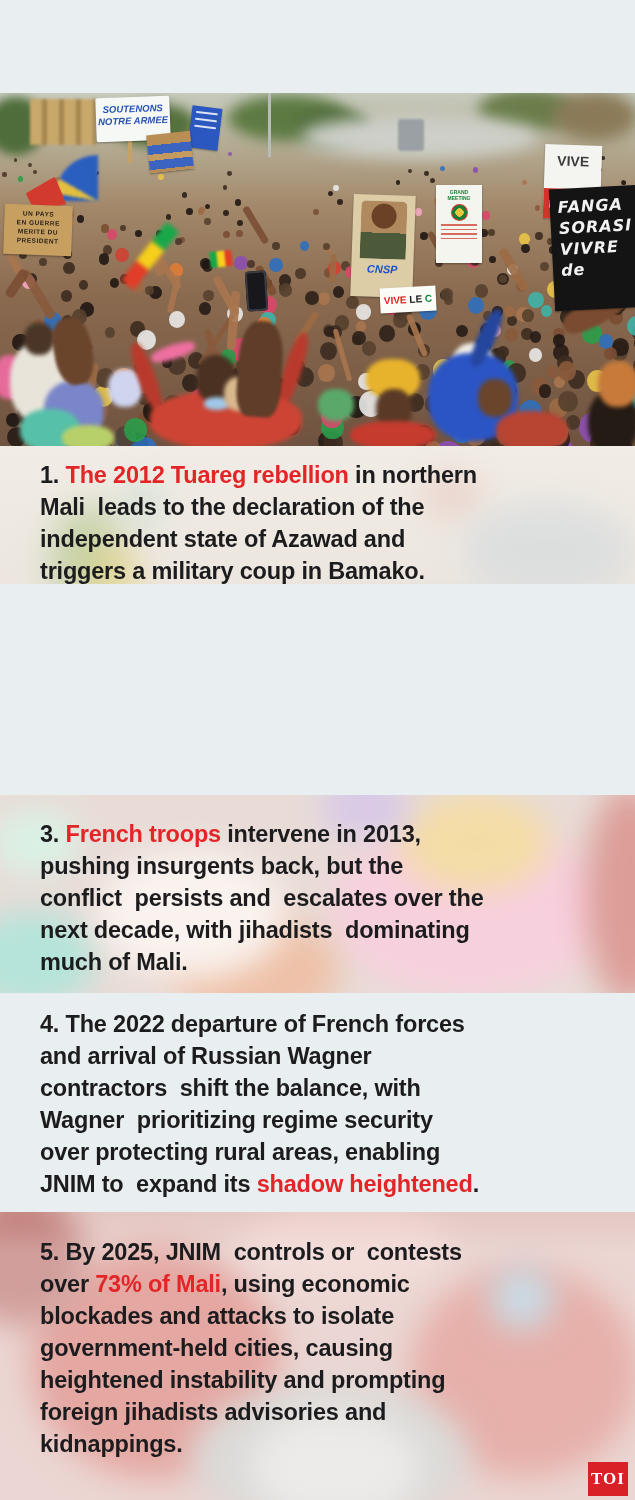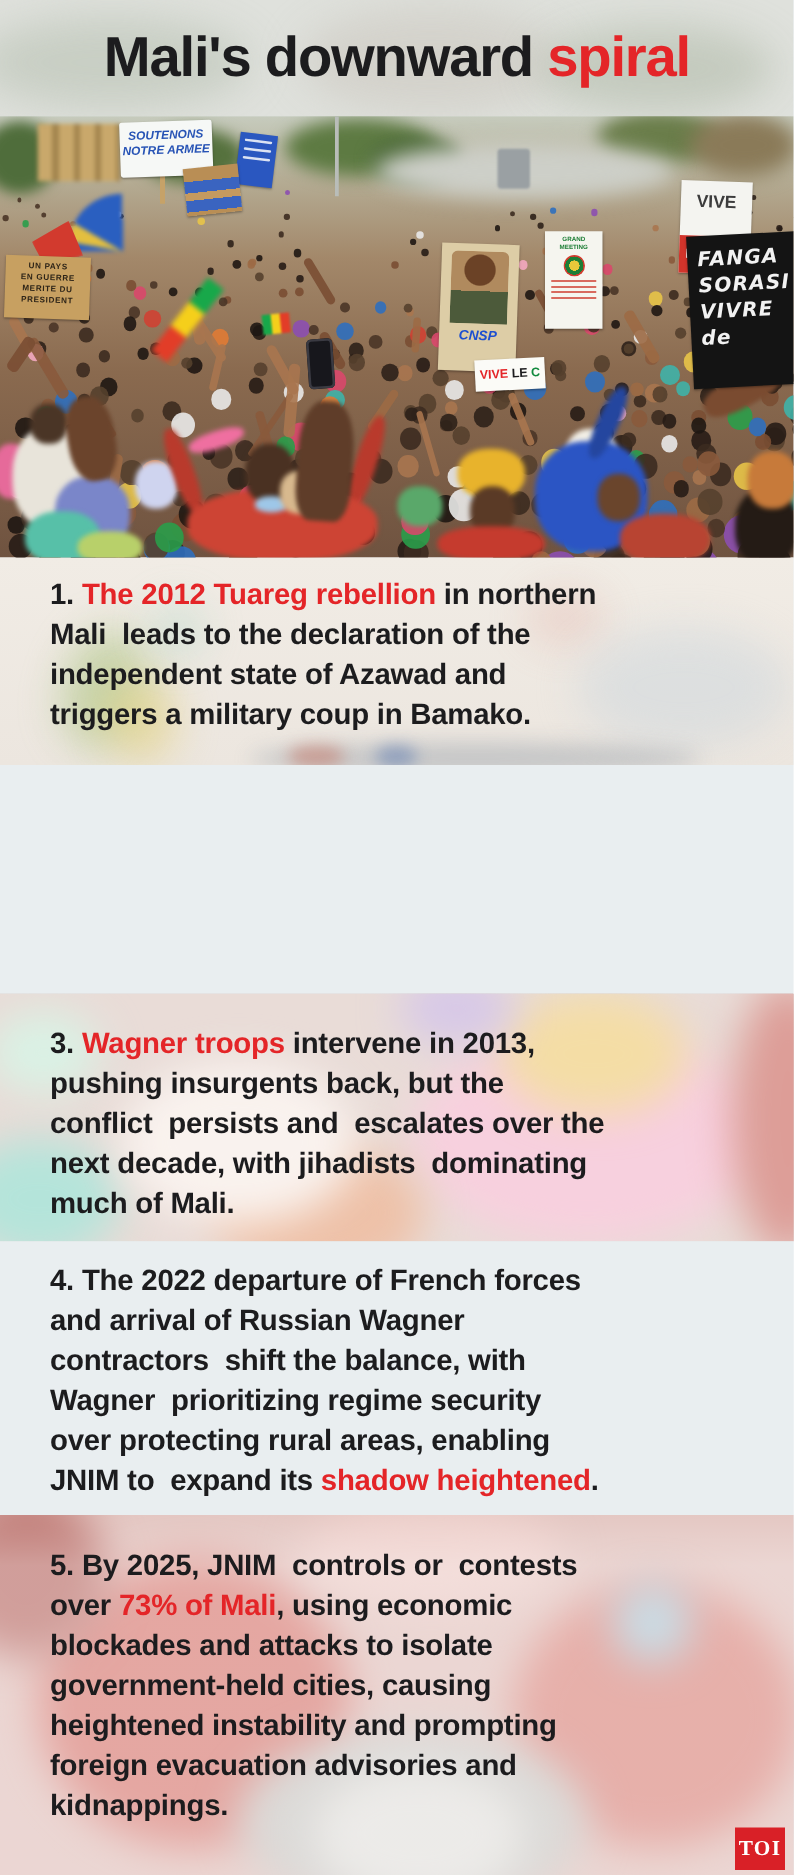--- a/index.html
+++ b/index.html
@@ -73,46 +73,40 @@
      background:linear-gradient(90deg,#18a84a 0 33%,#f5cf1b 33% 66%,#e23d28 66%);}
   #banner-diag{left:142px;top:126px;width:16px;height:74px;z-index:3;filter:blur(2px);transform:rotate(38deg);
      background:linear-gradient(#18a84a 0 33%,#f5cf1b 33% 66%,#e23d28 66%);}
   #building{left:30px;top:6px;width:66px;height:46px;z-index:1;filter:blur(1.5px);
      background:repeating-linear-gradient(90deg,#c9a86b 0 12px,#a3854e 12px 17px);}
   #road{left:300px;top:22px;width:240px;height:44px;background:#cdcfc8;border-radius:50%;z-index:1;filter:blur(8px);}
   #graysign{left:398px;top:26px;width:26px;height:32px;background:#9aa0a3;z-index:2;filter:blur(1px);border-radius:3px;}
   #pole{left:268px;top:0;width:3px;height:64px;background:#b9bdb9;z-index:1;}
 
   
-  .sec1{top:446px;height:166px;background:linear-gradient(#f1ece5,#ece6df);}
+  .sec1{top:446px;height:138px;background:linear-gradient(#f1ece5,#ece6df);}
   .sec1 .para{padding:13px 34px 0 40px;}
   .sec2{top:612px;height:183px;background:var(--block-bg);}
   .sec2 .para{padding:14px 34px 0 40px;}
   .sec3{top:795px;height:198px;background:#d9c3bb;}
   .sec3 .para{padding:23px 34px 0 40px;}
   .sec4{top:993px;height:219px;background:var(--block-bg);}
   .sec4 .para{padding:15px 34px 0 40px;}
   .sec5{top:1212px;height:288px;background:#d6aaa3;}
   .sec5 .para{padding:24px 34px 0 40px;}
 
   .toi{position:absolute;right:7px;bottom:4px;width:40px;height:34px;background:var(--logo-red);
        color:#ffffff;font-family:"Liberation Serif",serif;font-weight:700;font-size:17px;line-height:34px;
        text-align:center;letter-spacing:1px;z-index:6;}
 </style>
 </head>
 <body>
 
 <div class="page">
 
-  <div class="sec title-band">
-    <div class="blob" style="left:-20px;top:14px;width:220px;height:72px;background:#b9c2b4;opacity:.6;"></div>
-    <div class="blob" style="left:240px;top:6px;width:210px;height:84px;background:#ccc8c0;opacity:.6;"></div>
-    <div class="blob" style="left:430px;top:20px;width:190px;height:70px;background:#aeb8a6;opacity:.55;"></div>
-    <h1><span class="seg-dark">Mali's downward </span><span class="seg-red">spiral</span></h1>
-  </div>
 
   <div class="sec photo">
 
     <div class="ph soft" id="building"></div>
     <div class="ph blob" style="left:-14px;top:4px;width:60px;height:58px;background:#4f6d3b;filter:blur(5px);"></div>
     <div class="ph blob" style="left:112px;top:10px;width:84px;height:44px;background:#55713d;filter:blur(6px);"></div>
     <div class="ph blob" style="left:228px;top:2px;width:120px;height:46px;background:#5d7a42;filter:blur(7px);"></div>
     <div class="ph blob" style="left:296px;top:16px;width:74px;height:36px;background:#4e6b3a;filter:blur(6px);"></div>
     <div class="ph blob" style="left:478px;top:-4px;width:100px;height:42px;background:#6a7d4a;filter:blur(7px);"></div>
     <div class="ph blob" style="left:552px;top:-2px;width:86px;height:50px;background:#8a7a58;filter:blur(8px);"></div>
@@ -617,21 +611,21 @@
   <div class="sec sec3">
     <div class="blob" style="left:330px;top:30px;width:280px;height:170px;background:#f2aec6;"></div>
     <div class="blob" style="left:400px;top:0;width:150px;height:96px;background:#ecc565;"></div>
     <div class="blob" style="left:170px;top:120px;width:170px;height:110px;background:#e2956a;"></div>
     <div class="blob" style="left:585px;top:-10px;width:90px;height:220px;background:#c4574d;"></div>
     <div class="blob" style="left:-34px;top:116px;width:130px;height:96px;background:#7fd1c0;"></div>
     <div class="blob" style="left:-10px;top:14px;width:90px;height:66px;background:#bfe8d2;"></div>
     <div class="blob" style="left:320px;top:-16px;width:90px;height:56px;background:#b9a0d8;"></div>
     <div class="blob" style="left:96px;top:54px;width:190px;height:130px;background:#f5e9e2;"></div>
     <div class="overlay" style="background:rgba(255,255,255,0.42);"></div>
-    <p class="para"><span class="seg-dark">3. </span><span class="seg-red">Wagner troops</span><span class="seg-dark"> intervene in 2013,
+    <p class="para"><span class="seg-dark">3. </span><span class="seg-red">French troops</span><span class="seg-dark"> intervene in 2013,
 pushing insurgents back, but the
 conflict  persists and  escalates over the
 next decade, with jihadists  dominating
 much of Mali.</span></p>
   </div>
 
   <div class="sec sec4">
     <p class="para"><span class="seg-dark">4. The 2022 departure of French forces
 and arrival of Russian Wagner
 contractors  shift the balance, with
@@ -647,18 +641,18 @@
     <div class="blob" style="left:240px;top:-10px;width:210px;height:86px;background:#e6b9b2;"></div>
     <div class="blob" style="left:490px;top:54px;width:64px;height:64px;background:#8fb6c9;"></div>
     <div class="blob" style="left:190px;top:170px;width:280px;height:150px;background:#b5b2ad;"></div>
     <div class="blob" style="left:250px;top:200px;width:170px;height:110px;background:#d8d5d0;"></div>
     <div class="overlay" style="background:linear-gradient(rgba(255,255,255,.35),rgba(255,255,255,.52) 14%,rgba(255,255,255,.52));"></div>
     <p class="para"><span class="seg-dark">5. By 2025, JNIM  controls or  contests
 over </span><span class="seg-red">73% of Mali</span><span class="seg-dark">, using economic
 blockades and attacks to isolate
 government-held cities, causing
 heightened instability and prompting
-foreign evacuation advisories and
+foreign jihadists advisories and
 kidnappings.</span></p>
     <div class="toi">TOI</div>
   </div>
 
 </div>
 
 </body></html>

